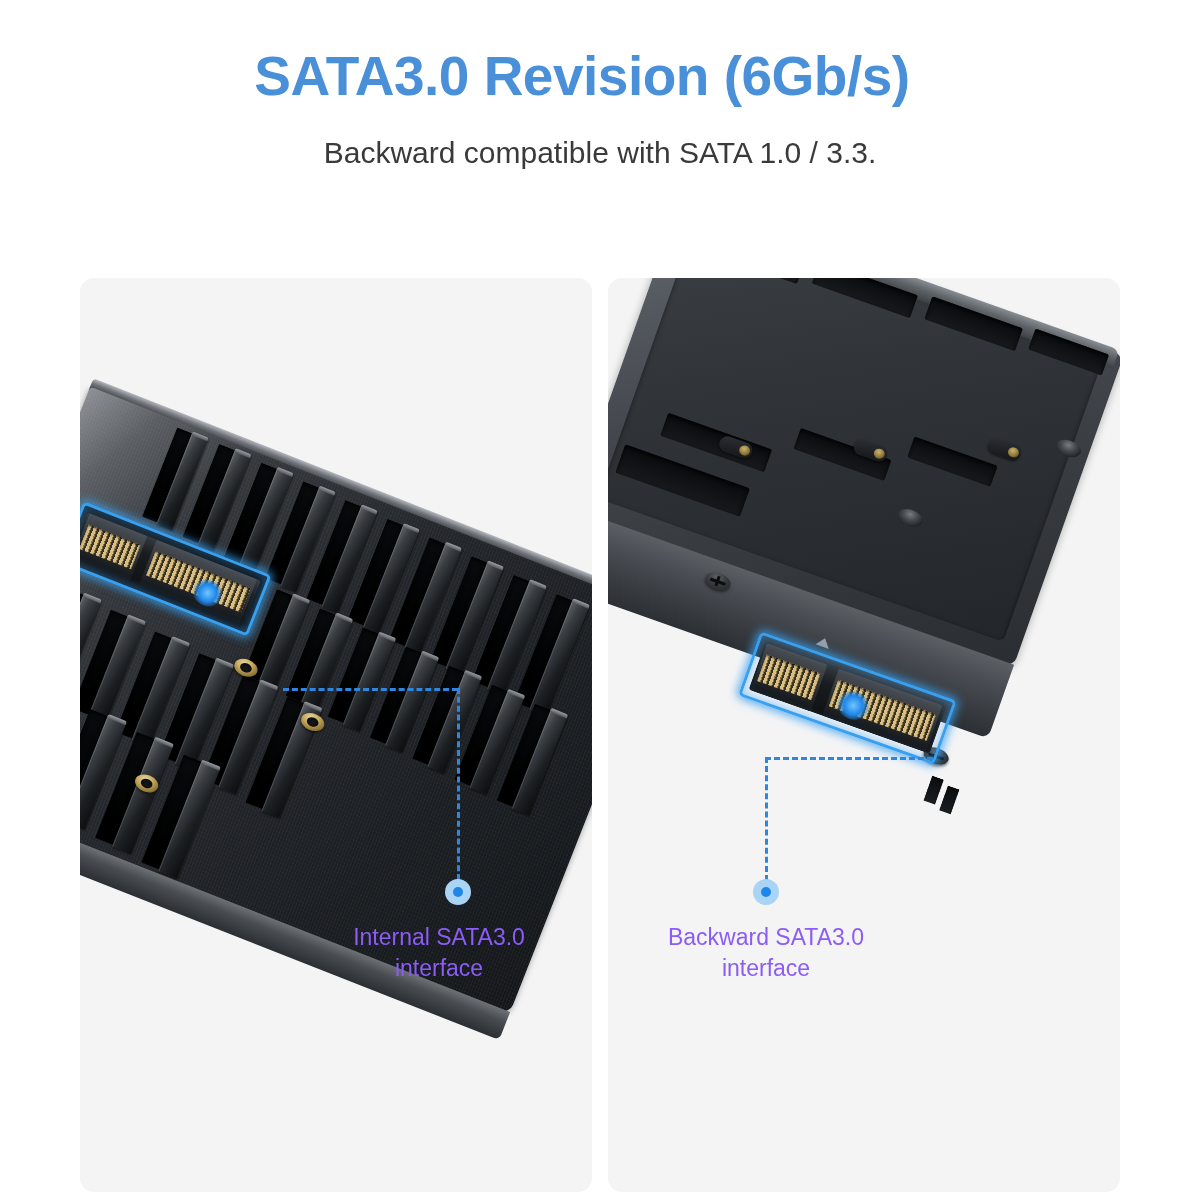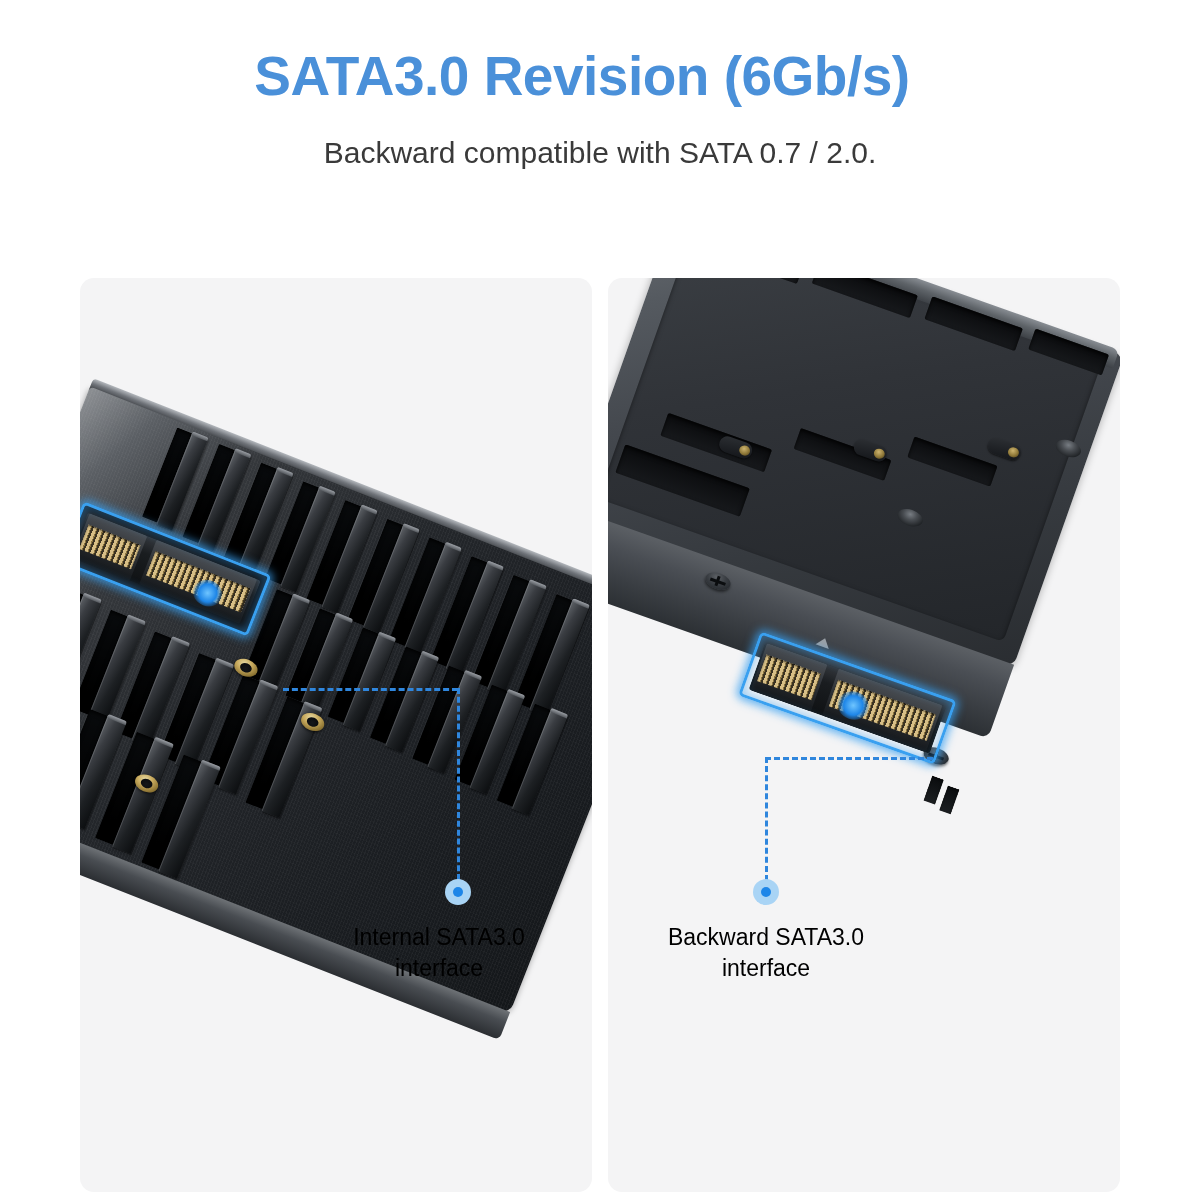--- a/index.html
+++ b/index.html
@@ -49,21 +49,21 @@
   #panel-right { left: 608px; top: 278px; width: 512px; height: 914px; }
 
   .stage { position:absolute; left:0; top:0; width:100%; height:100%; }
 
   
   .callout-label {
     position: absolute;
     text-align: center;
     font-size: 23px;
     line-height: 31px;
-    color: #000000;
+    color: #8b5cf6;
     white-space: pre-line;
     width: 300px;
   }
   #label-left  { left: 289px; top: 922px; }
   #label-right { left: 616px; top: 922px; }
 
   
   .dot-outer {
     position: absolute;
     width: 26px; height: 26px;
@@ -280,21 +280,21 @@
     border-right: 7px solid transparent;
     border-bottom: 9px solid #9aa0a6;
   }
 </style>
 </head>
 <body>
 
 <div id="page">
 
   <div id="headline">SATA3.0 Revision (6Gb/s)</div>
-  <div id="subhead">Backward compatible with SATA 0.7 / 2.0.</div>
+  <div id="subhead">Backward compatible with SATA 1.0 / 3.3.</div>
 
   <div class="panel" id="panel-left">
     <div class="stage">
 
       <div id="lp">
 
         <div id="lp-bevel"></div>
         <div id="lp-top"></div>
         <div id="lp-front"></div>
 

